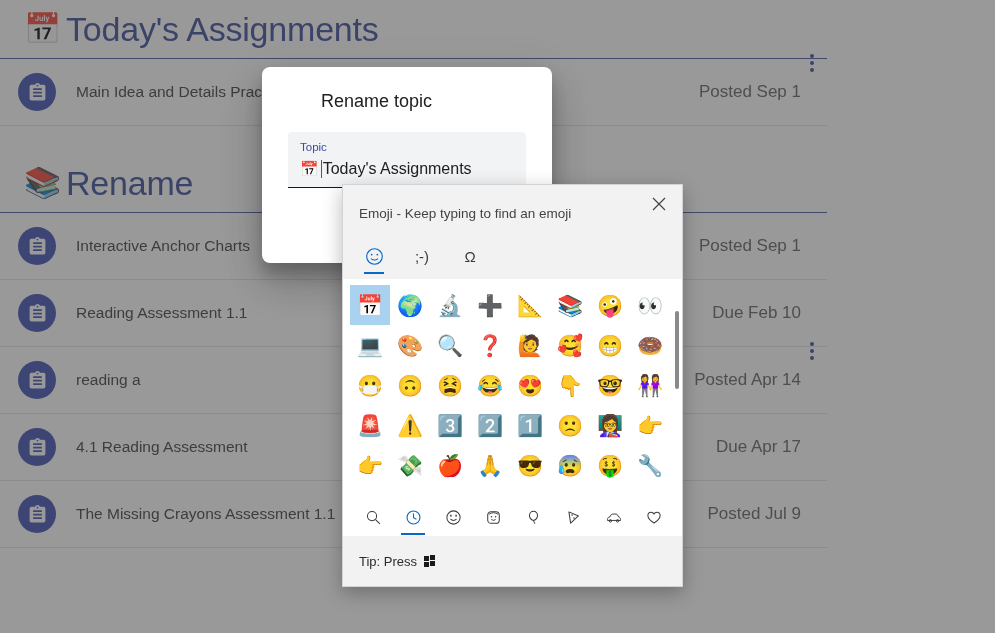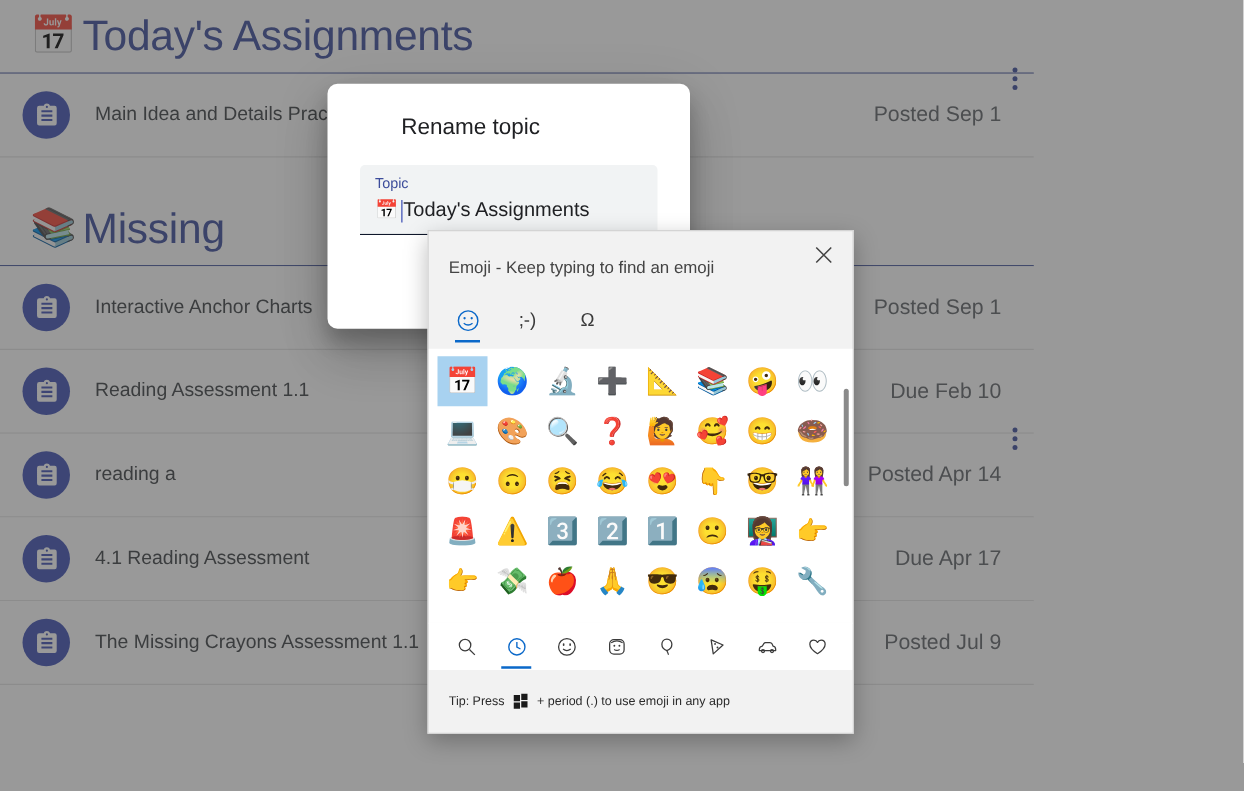--- a/index.html
+++ b/index.html
@@ -342,21 +342,21 @@
   }
   .ep-cat svg { display: block; }
 
   .ep-tip {
     flex: 0 0 auto;
     height: 50px;
     background: #f2f2f2;
     display: flex;
     align-items: center;
     padding-left: 16px;
-    font-size: 10px;
+    font-size: 13px;
     color: #2b2b2b;
     gap: 5px;
     white-space: nowrap;
   }
   .win-key {
     display: inline-block;
     width: 12px; height: 12px;
     position: relative;
     margin: 0 2px;
   }
@@ -394,21 +394,21 @@
             </svg>
           </div>
           <div class="row-title">Main Idea and Details Practice</div>
           <div class="row-date">Posted Sep 1</div>
         </div>
       </div>
       <div class="section-gap"></div>
       <div class="section">
         <div class="section-head">
           <span class="section-emoji">📚</span>
-          <span class="section-title">Missing</span>
+          <span class="section-title">Rename</span>
           <div class="kebab">
             <i></i>
             <i></i>
             <i></i>
           </div>
         </div>
         <div class="section-rule"></div>
         <div class="row">
           <div class="row-icon">
             <svg width="21" height="21" viewBox="0 0 24 24" aria-hidden="true">
@@ -601,17 +601,16 @@
       </div>
 
     <div class="ep-tip">
       <span>Tip: Press</span>
       <span class="win-key">
           <i></i>
           <i></i>
           <i></i>
           <i></i>
         </span>
-      <span>+ period (.) to use emoji in any app</span>
     </div>
   </div>
 
 </div>
 
 </body></html>

